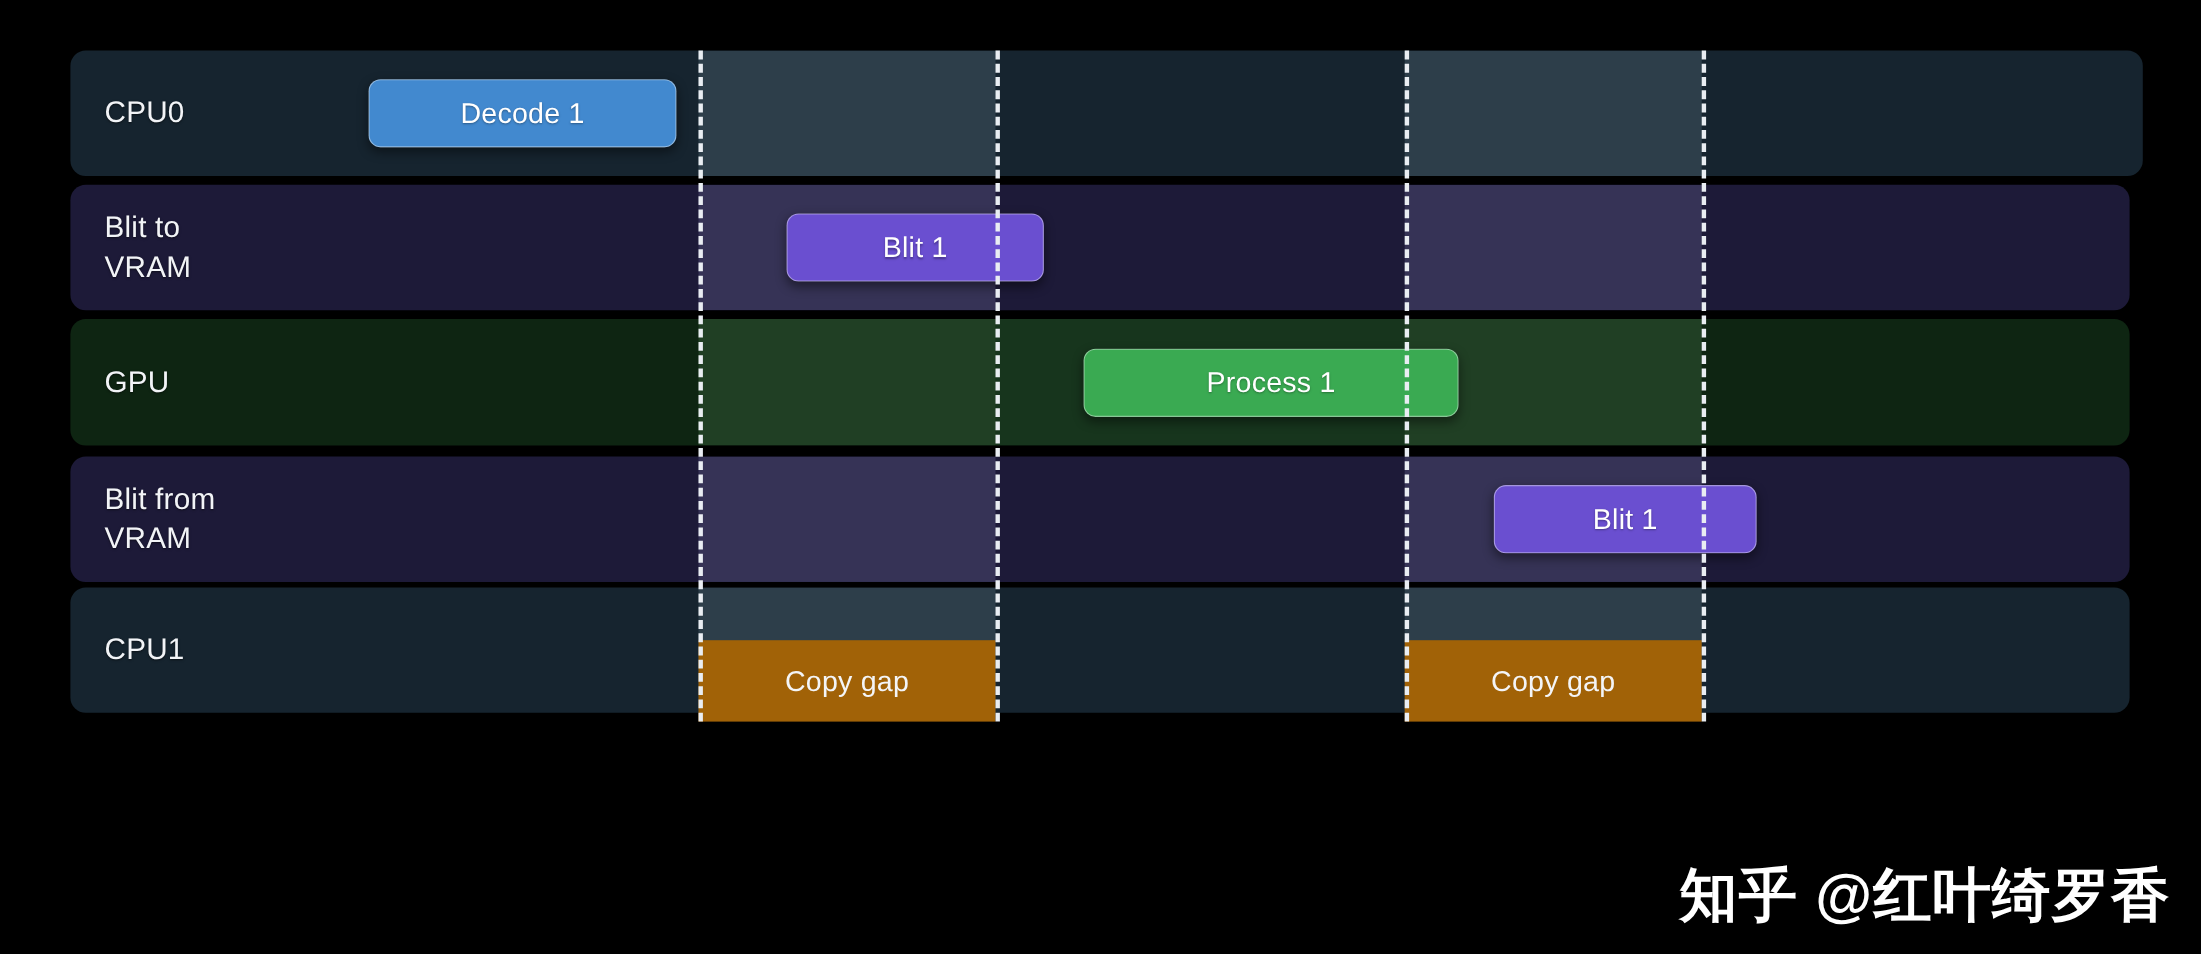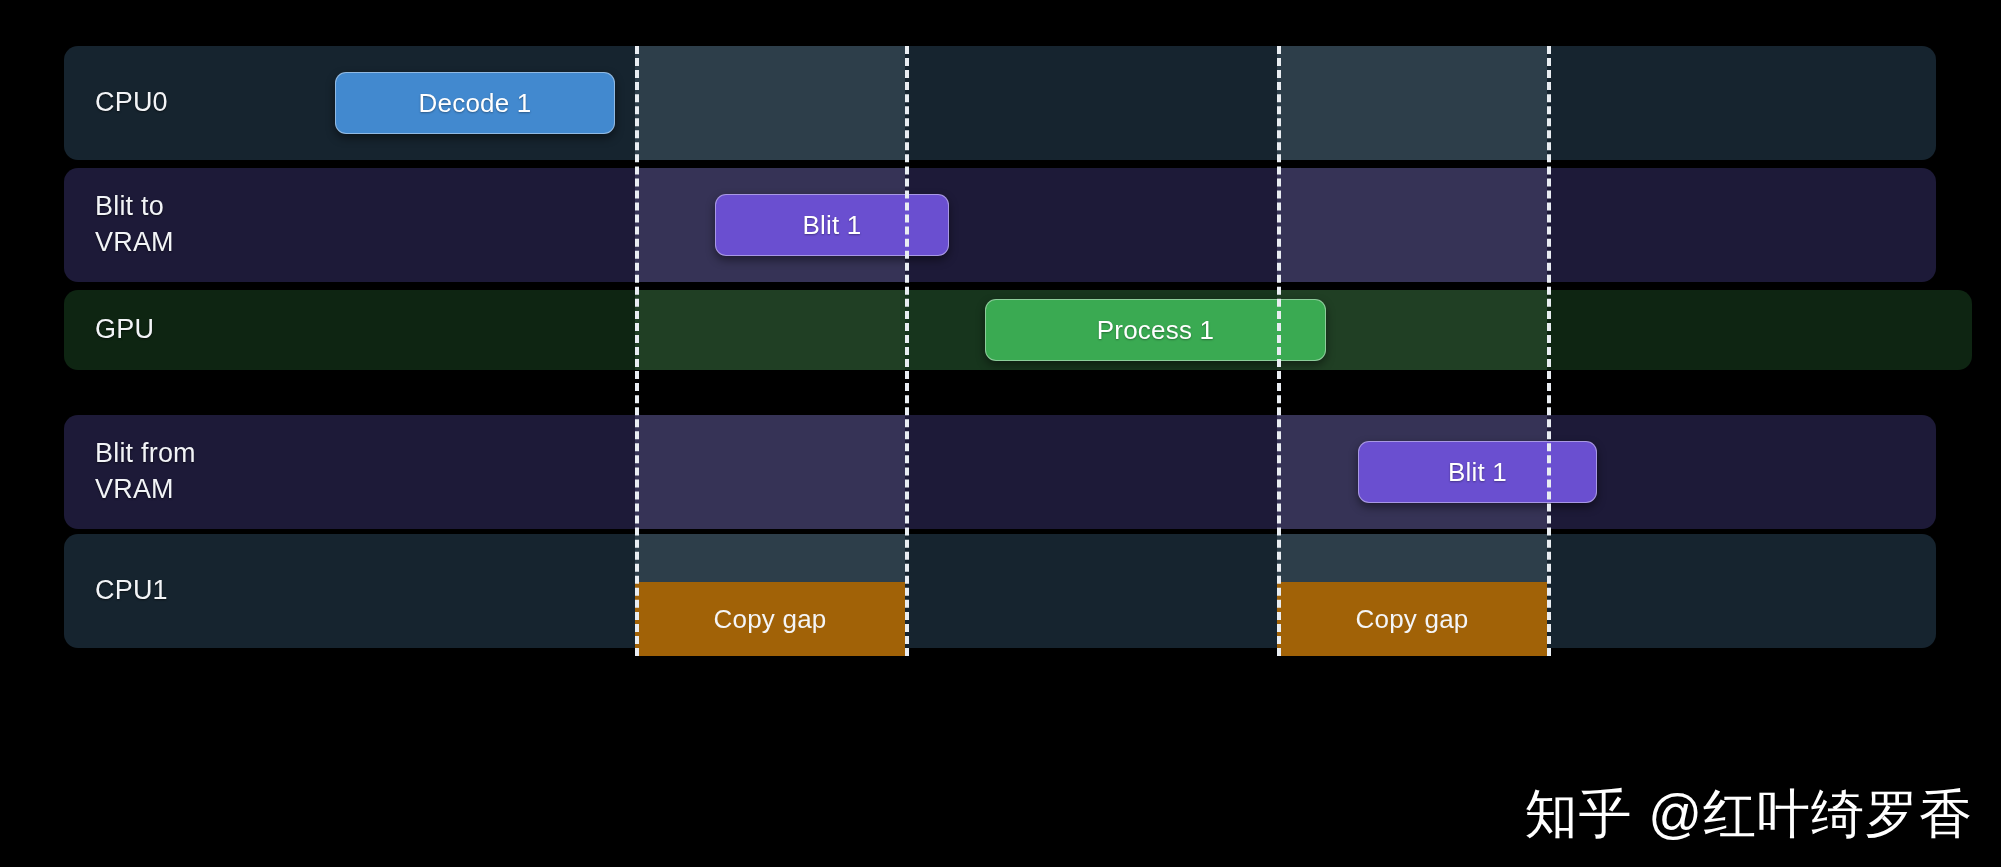--- a/index.html
+++ b/index.html
@@ -111,53 +111,53 @@
     z-index: 10;
   }
 
   
   .watermark {
     position: absolute;
     right: 28px;
     bottom: 16px;
     color: #ffffff;
     font-size: 53px;
-    font-weight: 400;
+    font-weight: 700;
     letter-spacing: 1px;
     z-index: 40;
     white-space: nowrap;
     text-shadow: 0 2px 6px rgba(0,0,0,0.6);
     margin-left: 19px;
   }
 </style>
 </head>
 <body>
 
 <div id="stage">
 
-  <div class="row cpu" style="top:46px; height:114px;">
+  <div class="row cpu" style="top:46px; height:114px;padding-left:12px;">
     <div class="band" style="left:571px; width:270px;"></div>
     <div class="band" style="left:1213px; width:270px;"></div>
     <div class="row-label">CPU0</div>
     <div class="task blue" style="left:271px; width:280px;">
       <span>Decode 1</span>
     </div>
   </div>
 
   <div class="row blit" style="top:168px; height:114px;">
     <div class="band" style="left:571px; width:270px;"></div>
     <div class="band" style="left:1213px; width:270px;"></div>
     <div class="row-label">Blit to
 VRAM</div>
     <div class="task purple" style="left:651px; width:234px;">
       <span>Blit 1</span>
     </div>
   </div>
 
-  <div class="row gpu" style="top:290px; height:80px;padding-left:36px;">
+  <div class="row gpu" style="top:290px; height:115px;">
     <div class="band" style="left:571px; width:270px;"></div>
     <div class="band mid" style="left:841px; width:372px;"></div>
     <div class="band" style="left:1213px; width:270px;"></div>
     <div class="row-label">GPU</div>
     <div class="task green" style="left:921px; width:341px;">
       <span>Process 1</span>
     </div>
   </div>
 
   <div class="row blit" style="top:415px; height:114px;">

